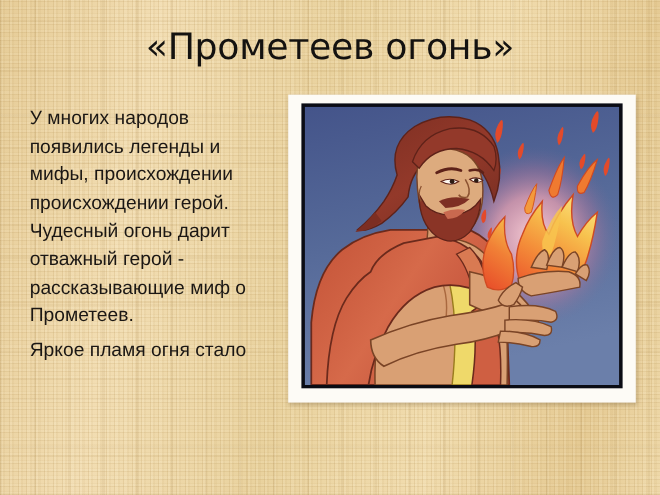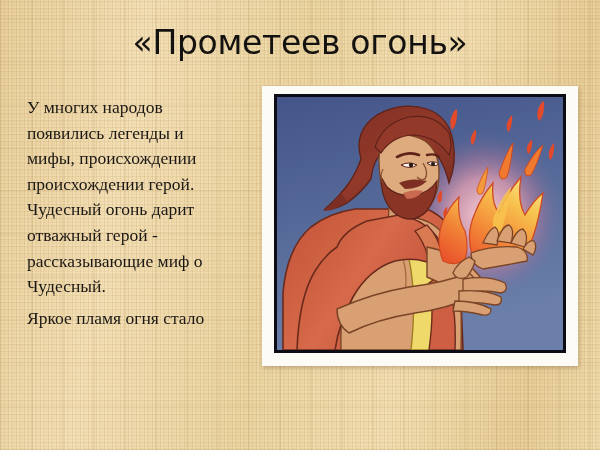--- a/index.html
+++ b/index.html
@@ -68,21 +68,21 @@
   }
 
   
   #bodytext {
     position: absolute;
     left: 27px;
     top: 95px;
     width: 246px;
     height: 270px;
     overflow: hidden;
-    font-family: Liberation Serif, serif;
+    font-family: Liberation Sans, sans-serif;
     font-size: 17.5px;
     line-height: 25.6px;
     color: #1b1714;
   }
   #bodytext p {
     margin: 0;
     white-space: nowrap;
   }
   #bodytext p.para2 {
     margin-top: 6px;
@@ -124,21 +124,21 @@
   <div id="title">«Прометеев огонь»</div>
 
   <div id="bodytext">
     <p>У многих народов</p>
     <p>появились легенды и</p>
     <p>мифы, происхождении</p>
     <p>происхождении герой.</p>
     <p>Чудесный огонь дарит</p>
     <p>отважный герой -</p>
     <p>рассказывающие миф о</p>
-    <p>Чудесный.</p>
+    <p>Прометеев.</p>
     <p class="para2">Яркое пламя  огня стало</p>
 
   </div>
 
   <div id="picframe">
     <div id="picinner">
       <svg id="picsvg" viewBox="0 0 286 253">
         <defs>
           <radialGradient id="glowGrad" cx="0.5" cy="0.5" r="0.5">
             <stop offset="0%" stop-color="#ffd2d8" stop-opacity="0.95"></stop>

